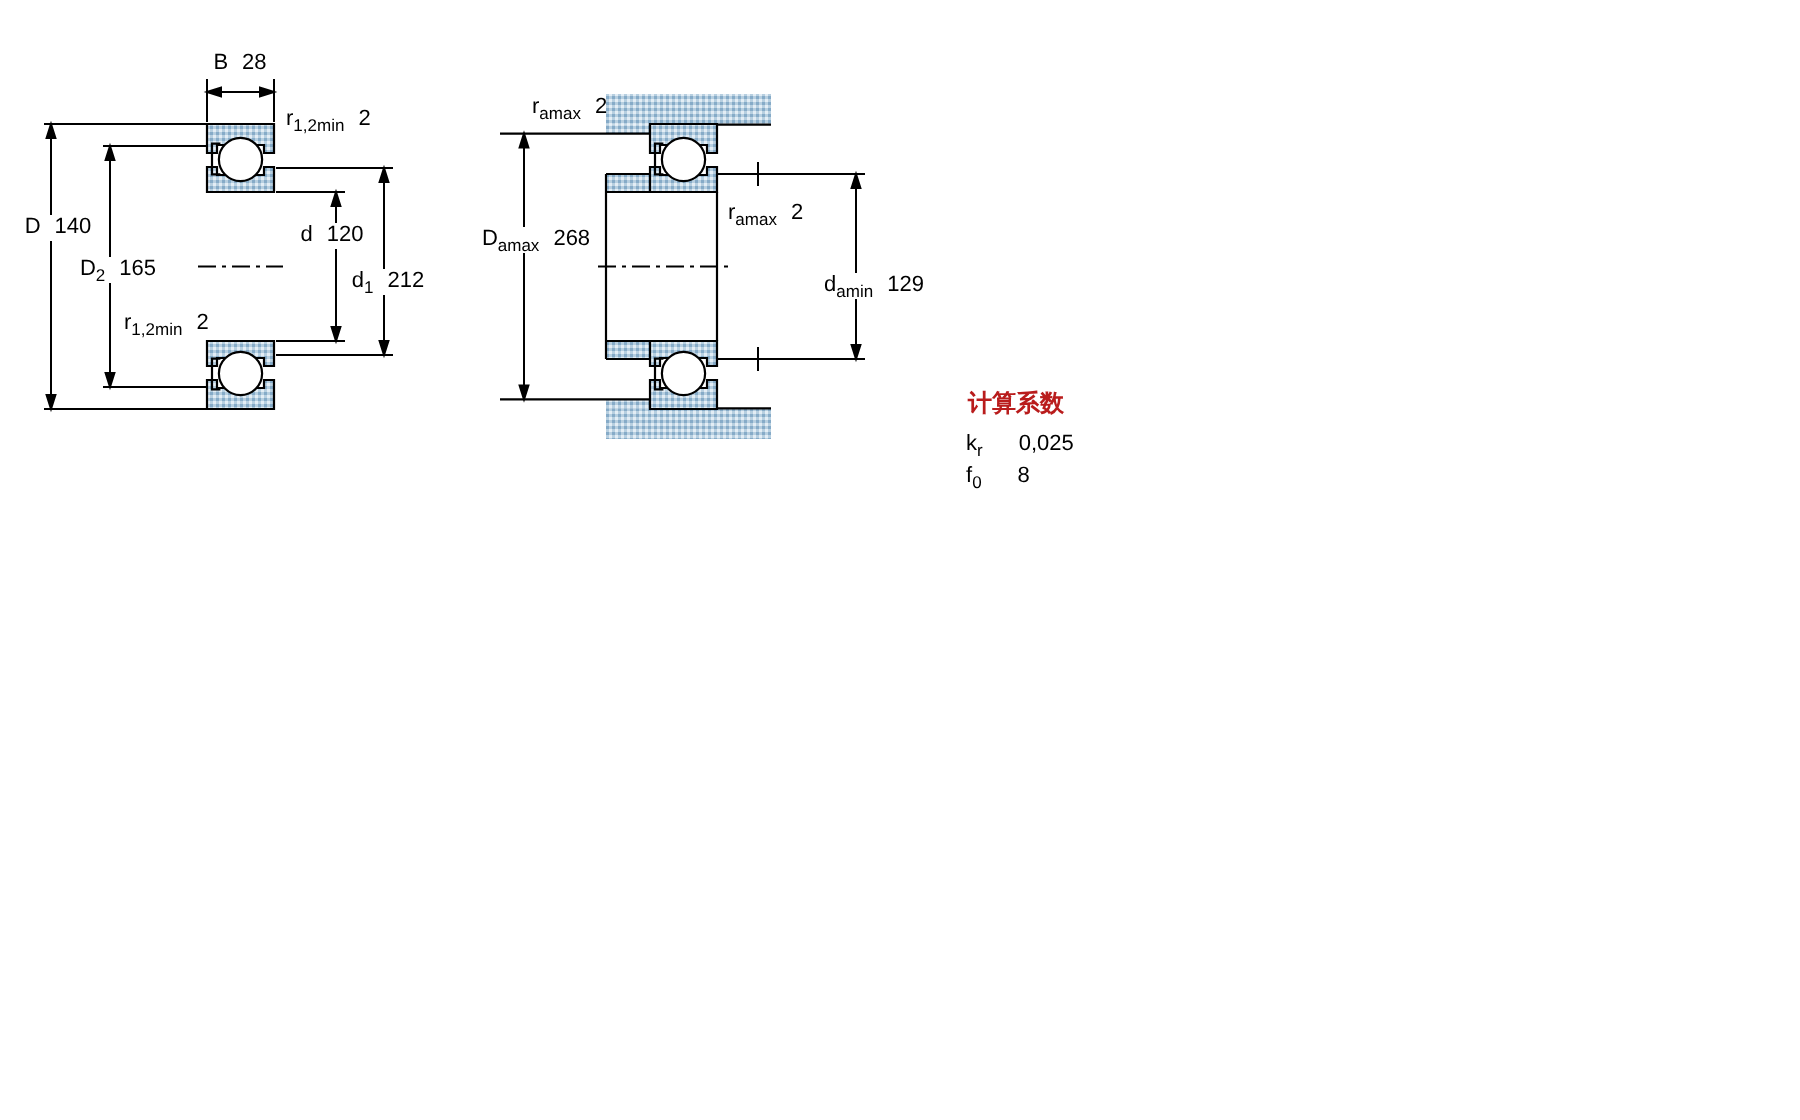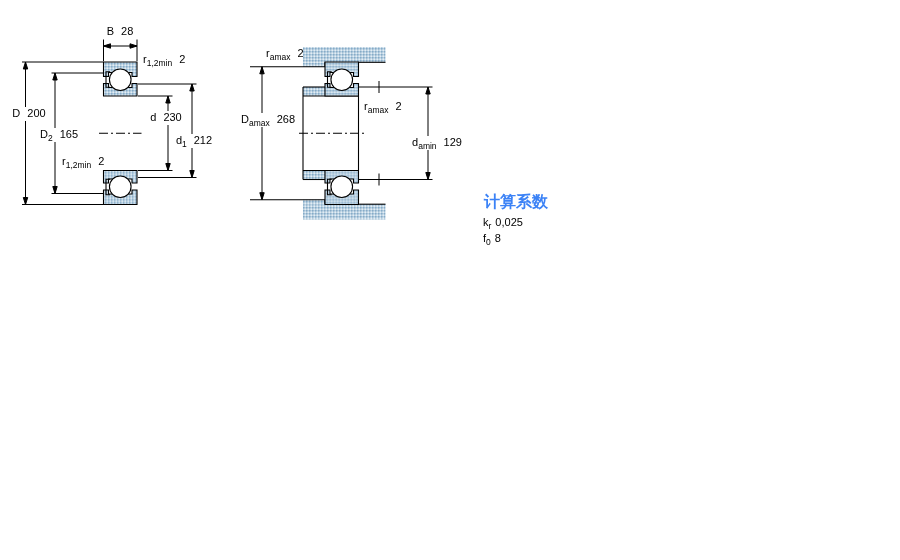--- a/index.html
+++ b/index.html
@@ -4,25 +4,25 @@
 <style>
   html,body{margin:0;padding:0;background:#fff;}
   #canvas{position:relative;width:820px;height:560px;background:#ffffff;overflow:hidden;
           font-family:"Liberation Sans",sans-serif;}
   #drawing-svg{position:absolute;left:0;top:0;}
   .dim-label{position:absolute;transform:translate(-50%,-50%);background:#ffffff;
              padding:0 2px;font-size:11px;color:#000;white-space:nowrap;line-height:13px;}
   .dim-label.anchor-left{transform:translateY(-50%);}
   .dim-label .sub{font-size:8.5px;position:relative;top:3px;letter-spacing:0;}
   .dim-label .val{margin-left:7px;}
-  .factors-title{position:absolute;transform:translateY(-50%);font-size:16px;font-weight:bold;
-                 color:#3b82f6;white-space:nowrap;font-family:Liberation Sans, sans-serif;}
+  .factors-title{position:absolute;transform:translateY(-50%);font-size:12px;font-weight:bold;
+                 color:#b91c1c;white-space:nowrap;font-family:Liberation Sans, sans-serif;}
   .factor-row{position:absolute;transform:translateY(-50%);font-size:11px;color:#000;white-space:nowrap;}
   .factor-row .sub{font-size:8.5px;position:relative;top:3px;}
-  .factor-row .val{margin-left:4px;text-align:right;}
+  .factor-row .val{margin-left:18px;text-align:right;}
 </style>
 </head>
 <body>
 
 <div id="canvas">
 
   <svg id="drawing-svg" width="900" height="560" viewBox="0 0 900 560">
     <defs>
       <pattern id="hatch" width="3" height="3" patternUnits="userSpaceOnUse">
         <rect width="3" height="3" fill="#b7cfe0"></rect>
@@ -124,29 +124,29 @@
 
   <div class="dim-label" style="left:120px;top:32px">
     <span class="sym">B</span><span class="sub"></span><span class="val">28</span>
   </div>
 
   <div class="dim-label anchor-left" style="left:141px;top:60px;background:transparent">
     <span class="sym">r</span><span class="sub">1,2min</span><span class="val">2</span>
   </div>
 
   <div class="dim-label" style="left:29px;top:114px">
-    <span class="sym">D</span><span class="sub"></span><span class="val">200</span>
+    <span class="sym">D</span><span class="sub"></span><span class="val">140</span>
   </div>
 
   <div class="dim-label" style="left:59px;top:135px">
     <span class="sym">D</span><span class="sub">2</span><span class="val">165</span>
   </div>
 
   <div class="dim-label" style="left:166px;top:118px">
-    <span class="sym">d</span><span class="sub"></span><span class="val">230</span>
+    <span class="sym">d</span><span class="sub"></span><span class="val">120</span>
   </div>
 
   <div class="dim-label" style="left:194px;top:141px">
     <span class="sym">d</span><span class="sub">1</span><span class="val">212</span>
   </div>
 
   <div class="dim-label anchor-left" style="left:60px;top:162px;background:transparent">
     <span class="sym">r</span><span class="sub">1,2min</span><span class="val">2</span>
   </div>
 

